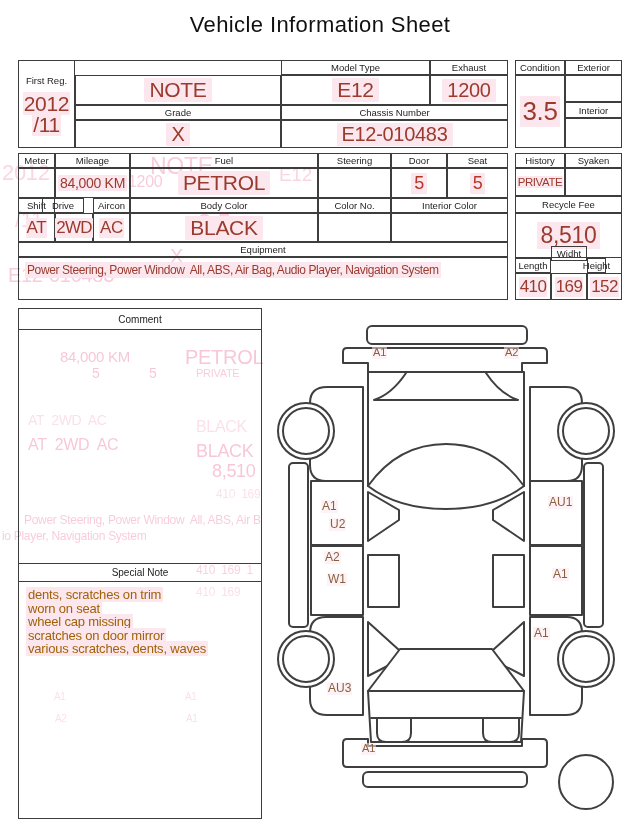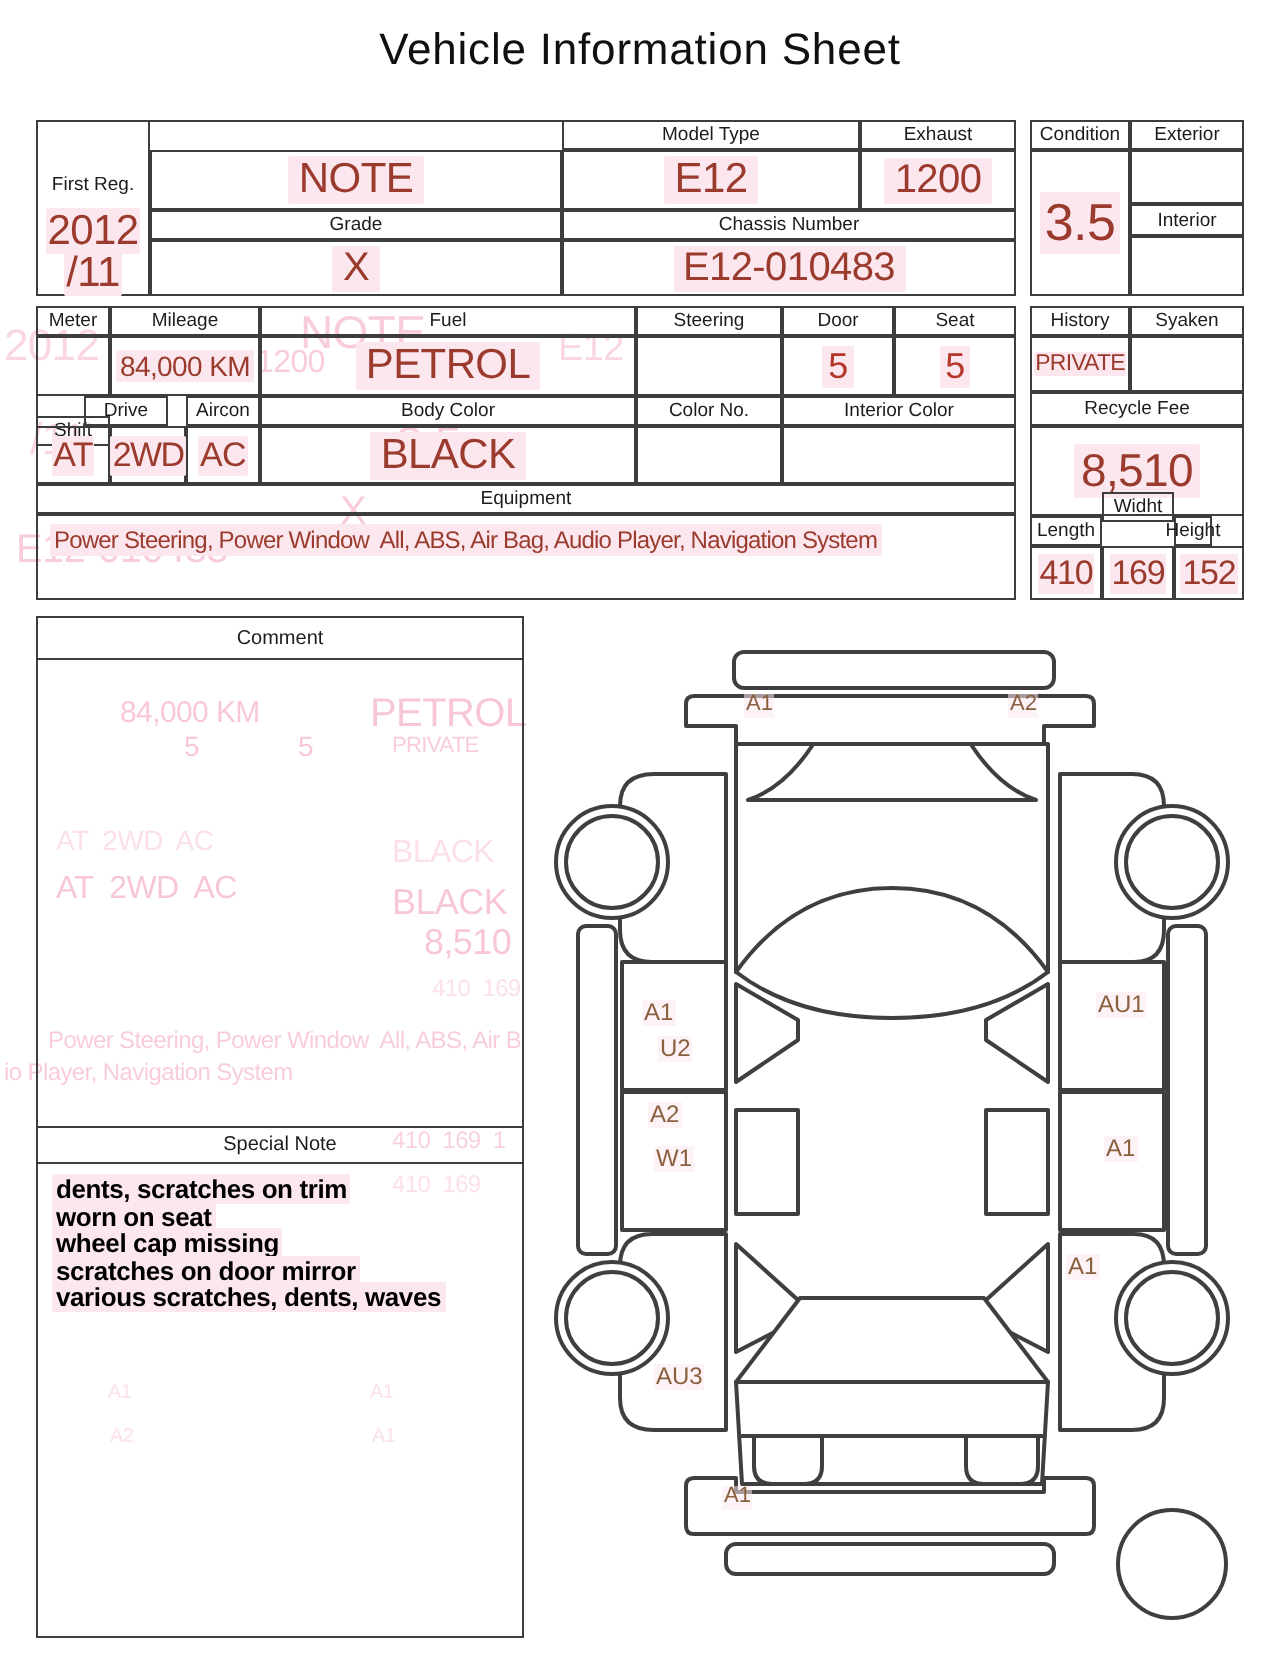--- a/index.html
+++ b/index.html
@@ -13,21 +13,21 @@
   .hdr{font-size:9.5px;color:#1c1c1c;}
   .val{color:#9a3b2d;letter-spacing:-.3px;white-space:nowrap;}
   .hl{background:#fce7ee;padding:0 5px;border-radius:1px;white-space:pre;}
   .red{color:#b5372a;}
   .ghost{position:absolute;color:#f29ab8;z-index:1;white-space:pre;letter-spacing:-.3px;line-height:1;}
   .dlabel{position:absolute;color:#8a5f3e;font-size:12px;z-index:3;line-height:1.05;
           background:rgba(252,231,238,.55);padding:0 1px;white-space:nowrap;}
   .boxhdr{position:absolute;box-sizing:border-box;display:flex;align-items:center;justify-content:center;
           font-size:10px;color:#1c1c1c;z-index:2;background:#fff;}
   .sn-lines{position:absolute;z-index:2;}
-  .sn-line{font-size:13px;line-height:13.5px;color:#000000;letter-spacing:-.2px;font-weight:bold;}
+  .sn-line{font-size:13px;line-height:13.5px;color:#a16207;letter-spacing:-.2px;}
   .sn-line .hl{padding:0 2px;}
   .footer{position:absolute;left:24px;top:820px;z-index:2;font-size:10px;letter-spacing:-.2px;color:#8d3a34;white-space:nowrap;}
   .footer .hl{padding:1px 3px;}
   svg.diagram{position:absolute;left:270px;top:312px;z-index:2;}
 </style>
 </head>
 <body>
 
 <div class="sheet">
 
@@ -56,21 +56,21 @@
   <span class="ghost" style="left:2px;top:530px;font-size:12px;opacity:.5">io Player, Navigation System</span>
   <span class="ghost" style="left:196px;top:564px;font-size:12px;opacity:.45">410  169  1</span>
   <span class="ghost" style="left:196px;top:586px;font-size:12px;opacity:.3">410  169</span>
   <span class="ghost" style="left:54px;top:692px;font-size:10px;opacity:.3">A1</span>
   <span class="ghost" style="left:185px;top:692px;font-size:10px;opacity:.3">A1</span>
   <span class="ghost" style="left:55px;top:714px;font-size:10px;opacity:.3">A2</span>
   <span class="ghost" style="left:186px;top:714px;font-size:10px;opacity:.3">A1</span>
 
   <div class="outline" style="left:18px;top:60px;width:490px;height:88px"></div>
 
-  <div class="cell" style="left:18px;top:60px;width:57px;height:88px;flex-direction:column;justify-content:flex-end">
+  <div class="cell" style="left:18px;top:60px;width:57px;height:88px;flex-direction:column;justify-content:center">
     <div class="hdr" style="padding-top:2px">First Reg.</div>
     <div class="val" style="font-size:21px;line-height:21px;margin-top:7px"><span class="hl" style="padding:0 1px">2012</span></div>
     <div class="val" style="font-size:21px;line-height:21px"><span class="hl" style="padding:0 1px">/11</span></div>
   </div>
 
   <div class="cell val" style="left:75px;top:75px;width:206px;height:30px;font-size:21px">
       <span class="hl">NOTE</span>
     </div>
 
   <div class="cell hdr" style="left:281px;top:60px;width:149px;height:15px">Model Type</div>
@@ -127,21 +127,21 @@
   <div class="cell hdr" style="left:391px;top:153px;width:56px;height:15px">Door</div>
   <div class="cell val red" style="left:391px;top:168px;width:56px;height:30px;font-size:18px">
       <span class="hl" style="padding:0 3px">5</span>
     </div>
 
   <div class="cell hdr" style="left:447px;top:153px;width:61px;height:15px">Seat</div>
   <div class="cell val red" style="left:447px;top:168px;width:61px;height:30px;font-size:18px">
       <span class="hl" style="padding:0 3px">5</span>
     </div>
 
-  <div class="cell hdr" style="left:18px;top:208px;width:37px;height:15px">Shift</div>
+  <div class="cell hdr" style="left:18px;top:198px;width:37px;height:15px">Shift</div>
   <div class="cell val" style="left:18px;top:213px;width:37px;height:29px;font-size:17px">
       <span class="hl" style="padding:0 1px">AT</span>
     </div>
 
   <div class="cell hdr" style="left:42px;top:198px;width:42px;height:15px">Drive</div>
   <div class="cell val" style="left:55px;top:213px;width:38px;height:29px;font-size:17px;letter-spacing:-.8px">
       <span class="hl" style="padding:0 1px">2WD</span>
     </div>
 
   <div class="cell hdr" style="left:93px;top:198px;width:37px;height:15px">Aircon</div>

